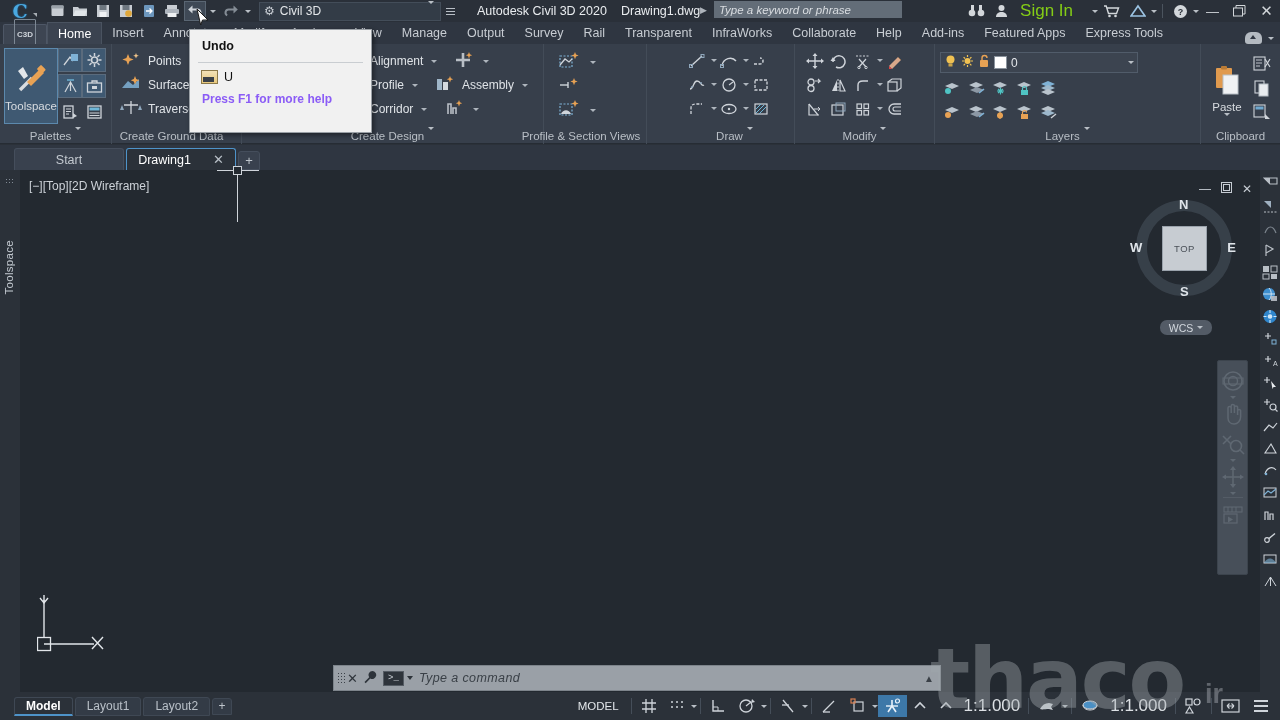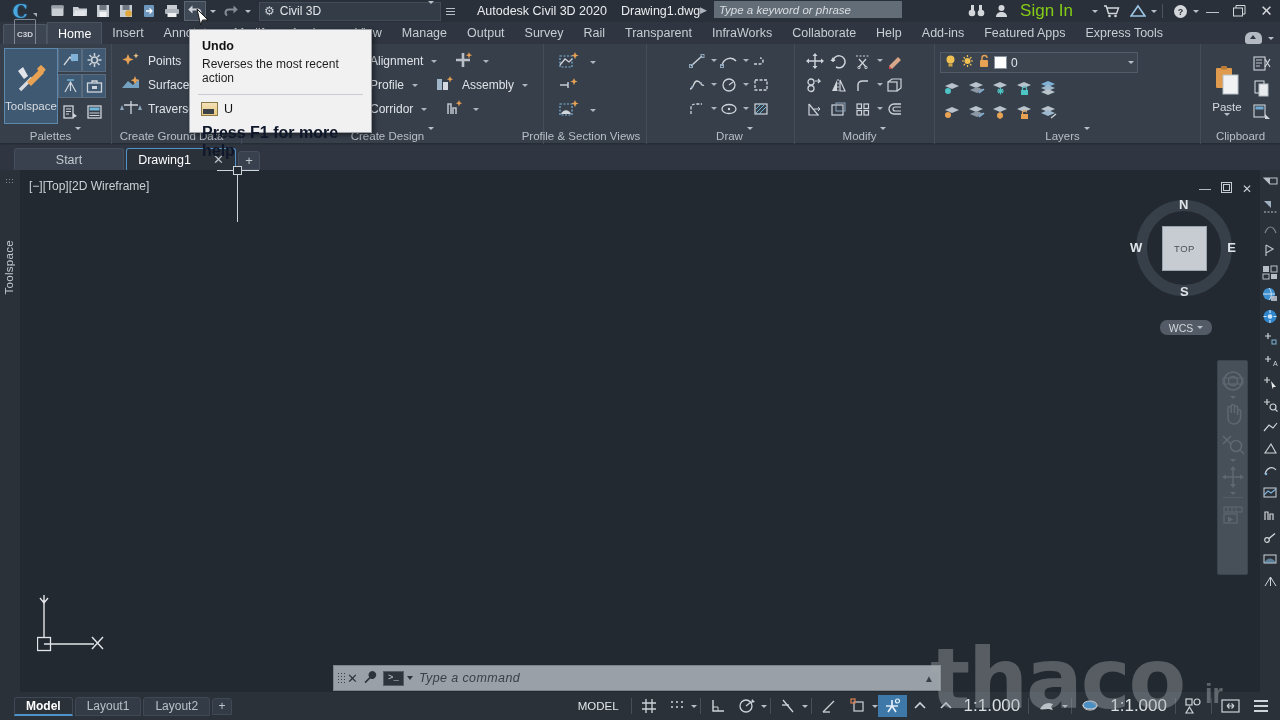--- a/index.html
+++ b/index.html
@@ -313,21 +313,21 @@
     position: absolute; left: 189px; top: 29px; width: 183px; height: 104px;
     background: #f1f1f1; border: 1px solid #9aa0a6;
     box-shadow: 2px 2px 5px rgba(0,0,0,.45);
     color: #1a1a1a; z-index: 50;
   }
   .tt-title { font-size: 12.5px; font-weight: bold; margin: 9px 0 0 12px; color: #111; }
   .tt-desc { font-size: 12px; margin: 4px 0 0 12px; color: #1d1d1d; }
   .tt-hr { height: 1px; background: #c9cdd1; margin: 9px 8px 0 8px; }
   .tt-row { display: flex; align-items: center; margin: 7px 0 0 11px; gap: 6px; }
   .tt-cmd { font-size: 12.5px; color: #111; }
-  .tt-foot { font-size: 16px; font-weight: bold; margin: 8px 0 0 12px; color: #0f172a; }
+  .tt-foot { font-size: 12px; font-weight: bold; margin: 8px 0 0 12px; color: #8b5cf6; }
   .tt-icon {
     width: 17px; height: 14px; background: linear-gradient(#f3e2b8,#e8c97e);
     border: 1px solid #8d7a4a; position: relative;
   }
   .tt-icon:after {
     content:''; position:absolute; left:1px; bottom:1px; width:11px; height:5px;
     background:#3b4148;
   }
   .cursor-arrow { position: absolute; left: 196px; top: 8px; z-index: 60; }
 </style>
@@ -1322,21 +1322,20 @@
           </svg>
       </span>
     </div>
   </div>
 
   <div class="watermark">thaco</div>
   <div class="watermark-sub">ir</div>
 
   <div class="tooltip">
     <div class="tt-title">Undo</div>
-    <div class="tt-desc">Reverses the most recent action</div>
     <div class="tt-hr"></div>
     <div class="tt-row">
       <span class="tt-icon"></span>
       <span class="tt-cmd">U</span>
     </div>
     <div class="tt-foot">Press F1 for more help</div>
   </div>
 
   <div class="cursor-arrow">
     <svg width="14" height="20" viewBox="0 0 14 20">

